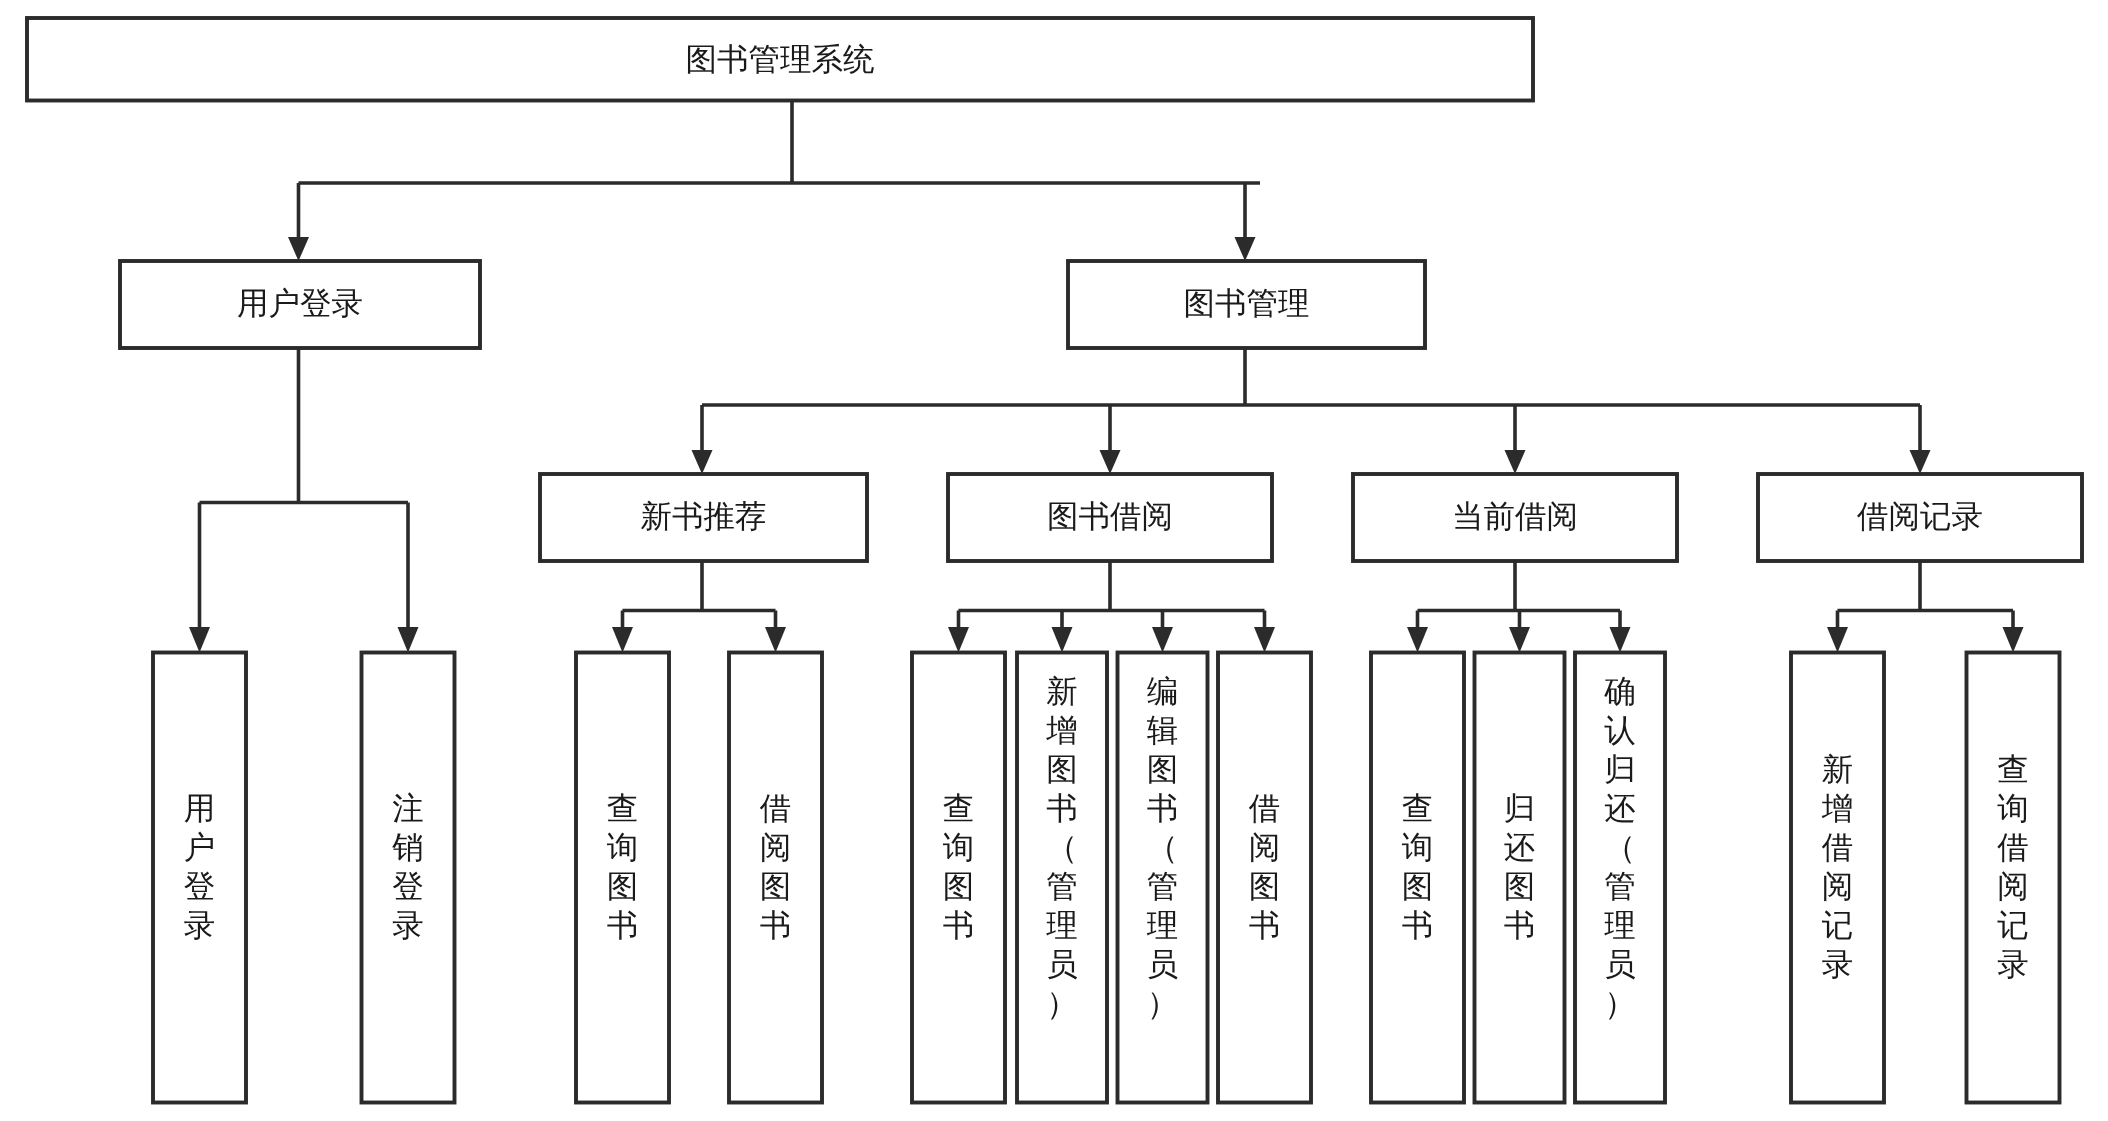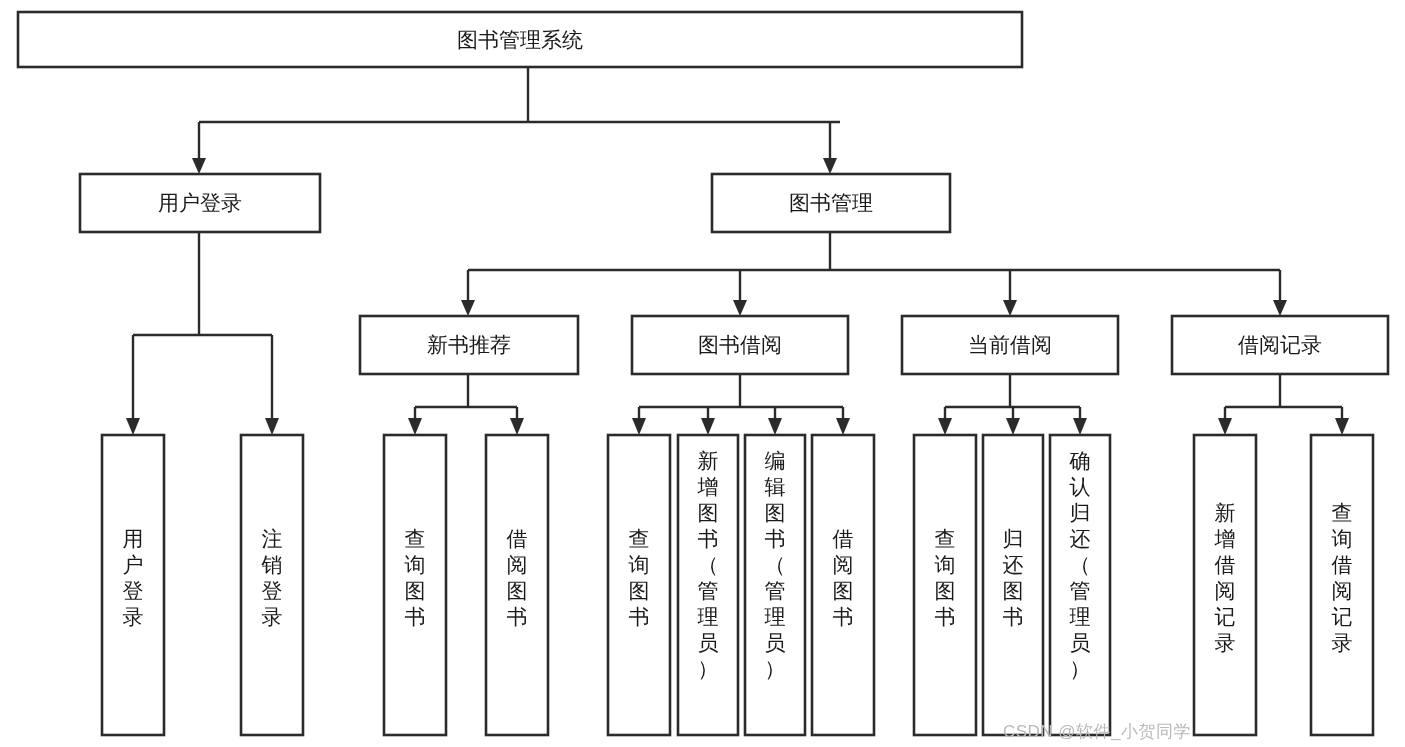--- a/index.html
+++ b/index.html
@@ -218,14 +218,13 @@
     <g>
       <rect class="node-box" x="1194" y="435" width="62" height="300"></rect>
       <text class="leaf-label" x="1225" y="520"><tspan x="1225" y="520">新</tspan><tspan x="1225" y="546">增</tspan><tspan x="1225" y="572">借</tspan><tspan x="1225" y="598">阅</tspan><tspan x="1225" y="624">记</tspan><tspan x="1225" y="650">录</tspan></text>
     </g>
     <g>
       <rect class="node-box" x="1311" y="435" width="62" height="300"></rect>
       <text class="leaf-label" x="1342" y="520"><tspan x="1342" y="520">查</tspan><tspan x="1342" y="546">询</tspan><tspan x="1342" y="572">借</tspan><tspan x="1342" y="598">阅</tspan><tspan x="1342" y="624">记</tspan><tspan x="1342" y="650">录</tspan></text>
     </g>
   </svg>
 
-  <div class="watermark">CSDN @软件_小贺同学</div>
 </div>
 
 </body></html>

